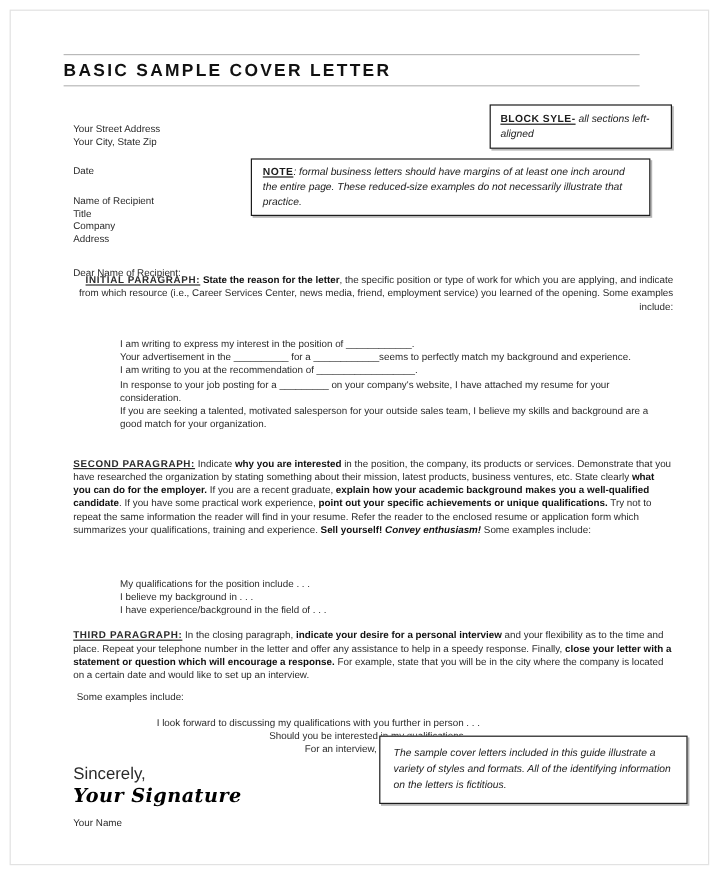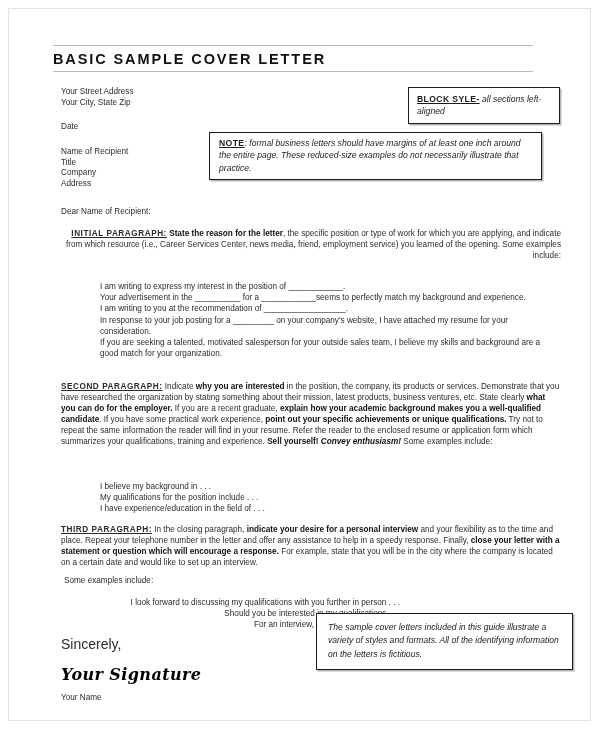--- a/index.html
+++ b/index.html
@@ -57,20 +57,21 @@
   }
 
   
   .body-text {
     font-size: 8.2px;
     line-height: 10.6px;
     color: #2b2b2b;
   }
   .blk {
     position: absolute;
+    margin-top: 16px;
   }
 
   .sender { left: 52px; top: 78px; }
   .datefield { left: 52px; top: 113px; }
   .recipient { left: 52px; top: 138px; }
   .salutation { left: 52px; top: 198px; }
 
   
   .callout {
     position: absolute;
@@ -159,21 +160,21 @@
     line-height: 11px;
     color: #2b2b2b;
   }
   #signature {
     font-family: "DejaVu Serif", serif;
     font-style: italic;
     font-weight: bold;
     font-size: 16px;
     letter-spacing: 0.4px;
     color: #000;
-    margin-top: 15px;
+    margin-top: 3px;
     margin-bottom: 9px;
   }
   #your-name {
     font-size: 8.2px;
     color: #2b2b2b;
   }
 </style>
 </head>
 <body>
 
@@ -221,23 +222,23 @@
       <div>I am writing to you at the recommendation of __________________.</div>
       <div>In response to your job posting for a _________ on your company's website, I have attached my resume for your consideration.</div>
       <div>If you are seeking a talented, motivated salesperson for your outside sales team, I believe my skills and background are a good match for your organization.</div>
     </div>
 
     <div class="section" id="sec-second">
       <span class="head">SECOND PARAGRAPH:</span><span>  Indicate </span><b>why you are interested</b><span> in the position, the company, its products or services. Demonstrate that you have researched the organization by stating something about their mission, latest products, business ventures, etc.  State clearly </span><b>what you can do for the employer.</b><span> If you are a recent graduate, </span><b>explain how your academic background makes you a well-qualified candidate</b><span>. If you have some practical work experience, </span><b>point out your specific achievements or unique qualifications.</b><span> Try not to repeat the same information the reader will find in your resume. Refer the reader to the enclosed resume or application form which summarizes your qualifications, training and experience. </span><b>Sell yourself!</b> <span class="bi">Convey enthusiasm!</span><span>  Some examples include:</span>
     </div>
 
     <div class="examples" id="ex-second">
+      <div>My qualifications for the position include . . .</div>
       <div>I believe my background in . . .</div>
-      <div>My qualifications for the position include . . .</div>
-      <div>I have experience/education in the field of . . .</div>
+      <div>I have experience/background in the field of . . .</div>
     </div>
 
     <div class="section" id="sec-third">
       <span class="head">THIRD PARAGRAPH:</span><span>  In the closing paragraph, </span><b>indicate your desire for a personal interview</b><span> and your flexibility as to the time and place. Repeat your telephone number in the letter and offer any assistance to help in a speedy response. Finally, </span><b>close your letter with a statement or question which will encourage a response.</b><span> For example, state that you will be in the city where the company is located on a certain date and would like to set up an interview.</span>
     </div>
 
     <div class="sub-note" id="third-examples-label"> Some examples include:</div>
 
     <div class="examples" id="ex-third">
       <div>I look forward to discussing my qualifications with you further in person . . .</div>

